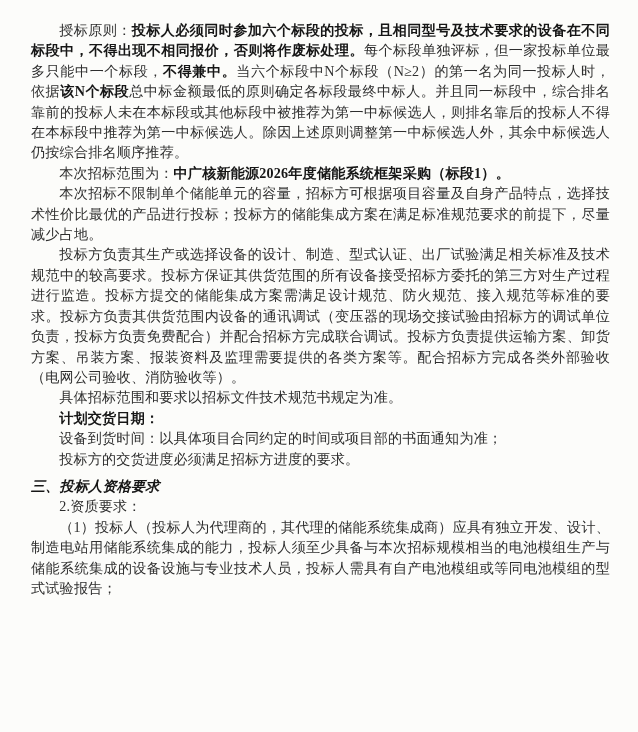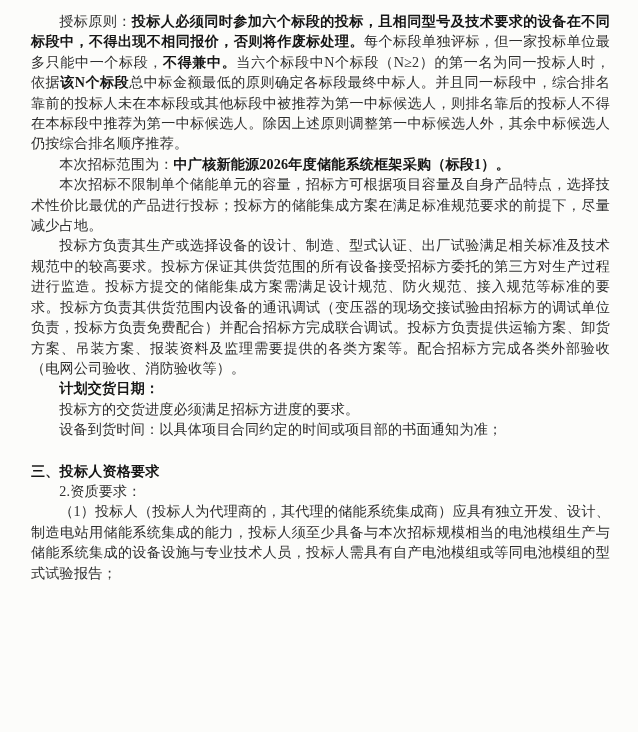--- a/index.html
+++ b/index.html
@@ -9,53 +9,55 @@
   }
   html,body{margin:0;padding:0;background:#ffffff;}
   .page{
     position:relative;
     width:638px;
     height:732px;
     margin:0;
     background:var(--bg);
     overflow:hidden;
     box-sizing:border-box;
-    padding:11px 28px 0 31px;
+    padding:20px 28px 0 31px;
     font-family:"Liberation Serif","DejaVu Serif",serif;
     font-size:14.1px;
     line-height:20.4px;
     color:var(--text);
     text-align:justify;
     letter-spacing:0.2px;
   }
   .page p{
     margin:0;
     padding:0;
     text-indent:2em;
   }
   .page p.heading{
     text-indent:0;
     font-weight:bold;
     color:var(--bold);
-    margin-top:21px;
+    margin-top:7px;
+    font-style:italic;
   }
   .page .b{
     font-weight:bold;
     color:var(--bold);
   }
 </style>
 </head>
 <body>
 
 <div class="page">
   <div id="doc-body">
       <p><span>授标原则：</span><span class="b">投标人必须同时参加六个标段的投标，且相同型号及技术要求的设备在不同标段中，不得出现不相同报价，否则将作废标处理。</span><span>每个标段单独评标，但一家投标单位最多只能中一个标段，</span><span class="b">不得兼中。</span><span>当六个标段中N个标段（N≥2）的第一名为同一投标人时，依据</span><span class="b">该N个标段</span><span>总中标金额最低的原则确定各标段最终中标人。并且同一标段中，综合排名靠前的投标人未在本标段或其他标段中被推荐为第一中标候选人，则排名靠后的投标人不得在本标段中推荐为第一中标候选人。除因上述原则调整第一中标候选人外，其余中标候选人仍按综合排名顺序推荐。</span></p>
       <p><span>本次招标范围为：</span><span class="b">中广核新能源2026年度储能系统框架采购（标段1）。</span></p>
       <p><span>本次招标不限制单个储能单元的容量，招标方可根据项目容量及自身产品特点，选择技术性价比最优的产品进行投标；投标方的储能集成方案在满足标准规范要求的前提下，尽量减少占地。</span></p>
       <p><span>投标方负责其生产或选择设备的设计、制造、型式认证、出厂试验满足相关标准及技术规范中的较高要求。投标方保证其供货范围的所有设备接受招标方委托的第三方对生产过程进行监造。投标方提交的储能集成方案需满足设计规范、防火规范、接入规范等标准的要求。投标方负责其供货范围内设备的通讯调试（变压器的现场交接试验由招标方的调试单位负责，投标方负责免费配合）并配合招标方完成联合调试。投标方负责提供运输方案、卸货方案、吊装方案、报装资料及监理需要提供的各类方案等。配合招标方完成各类外部验收（电网公司验收、消防验收等）。</span></p>
+      <p><span>具体招标范围和要求以招标文件技术规范书规定为准。</span></p>
       <p><span class="b">计划交货日期：</span></p>
+      <p><span>设备到货时间：以具体项目合同约定的时间或项目部的书面通知为准；</span></p>
       <p><span>投标方的交货进度必须满足招标方进度的要求。</span></p>
-      <p><span>设备到货时间：以具体项目合同约定的时间或项目部的书面通知为准；</span></p>
       <p class="heading"><span class="b">三、投标人资格要求</span></p>
       <p><span>2.资质要求：</span></p>
       <p><span>（1）投标人（投标人为代理商的，其代理的储能系统集成商）应具有独立开发、设计、制造电站用储能系统集成的能力，投标人须至少具备与本次招标规模相当的电池模组生产与储能系统集成的设备设施与专业技术人员，投标人需具有自产电池模组或等同电池模组的型式试验报告；</span></p>
     </div>
 </div>
 
 </body></html>

